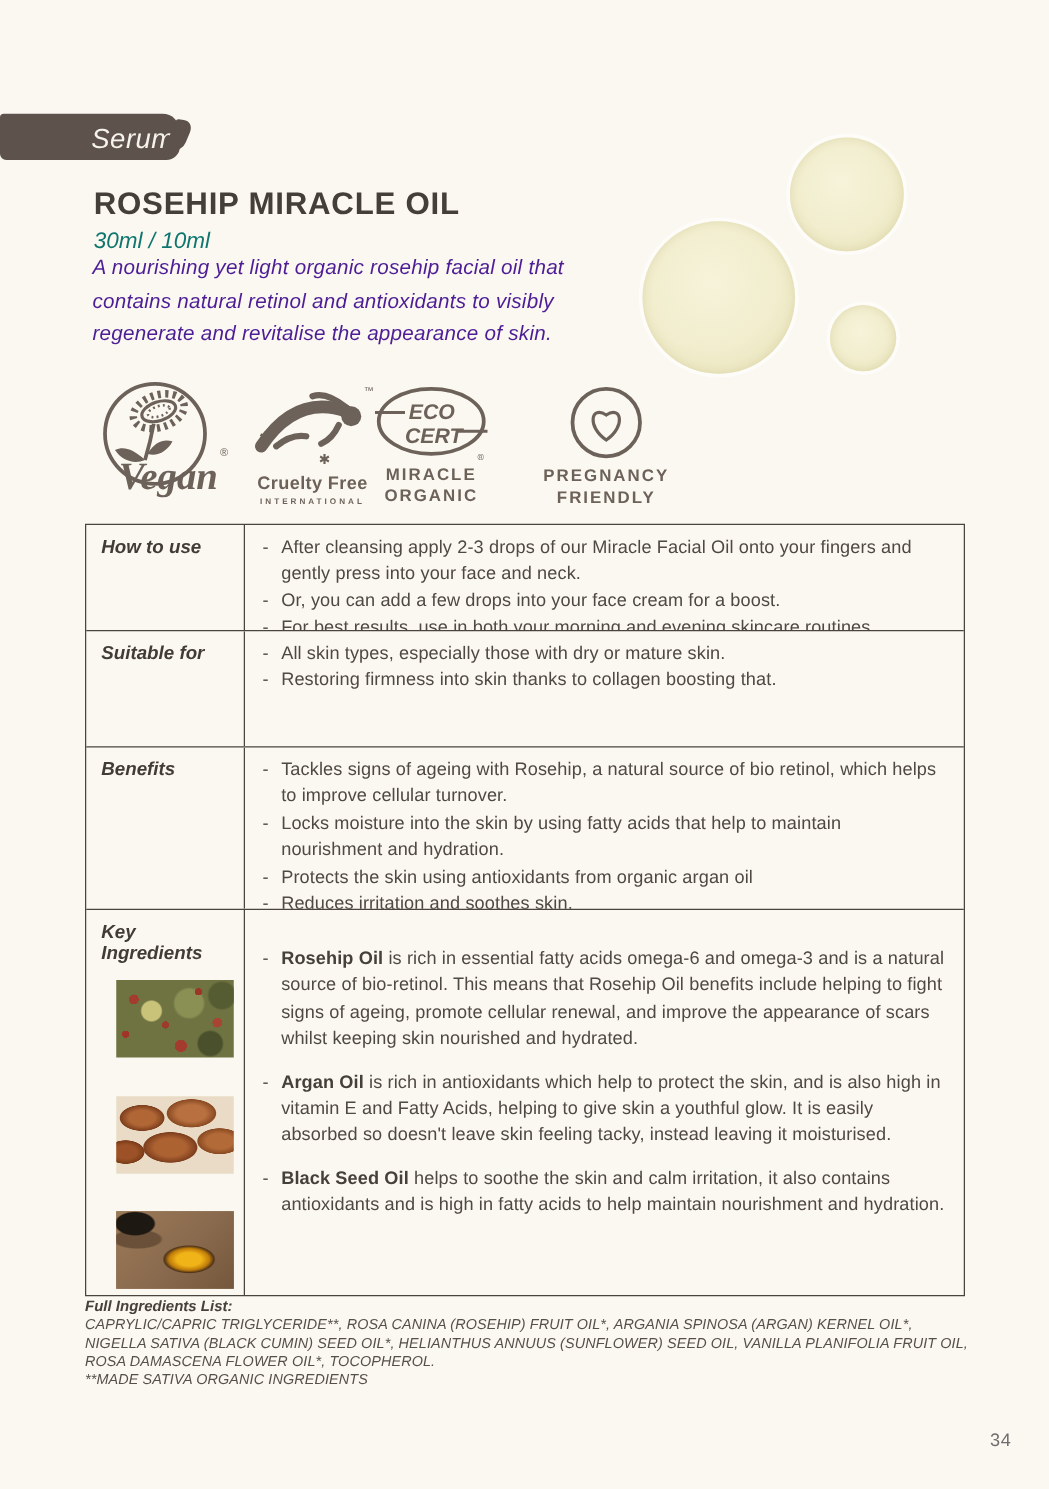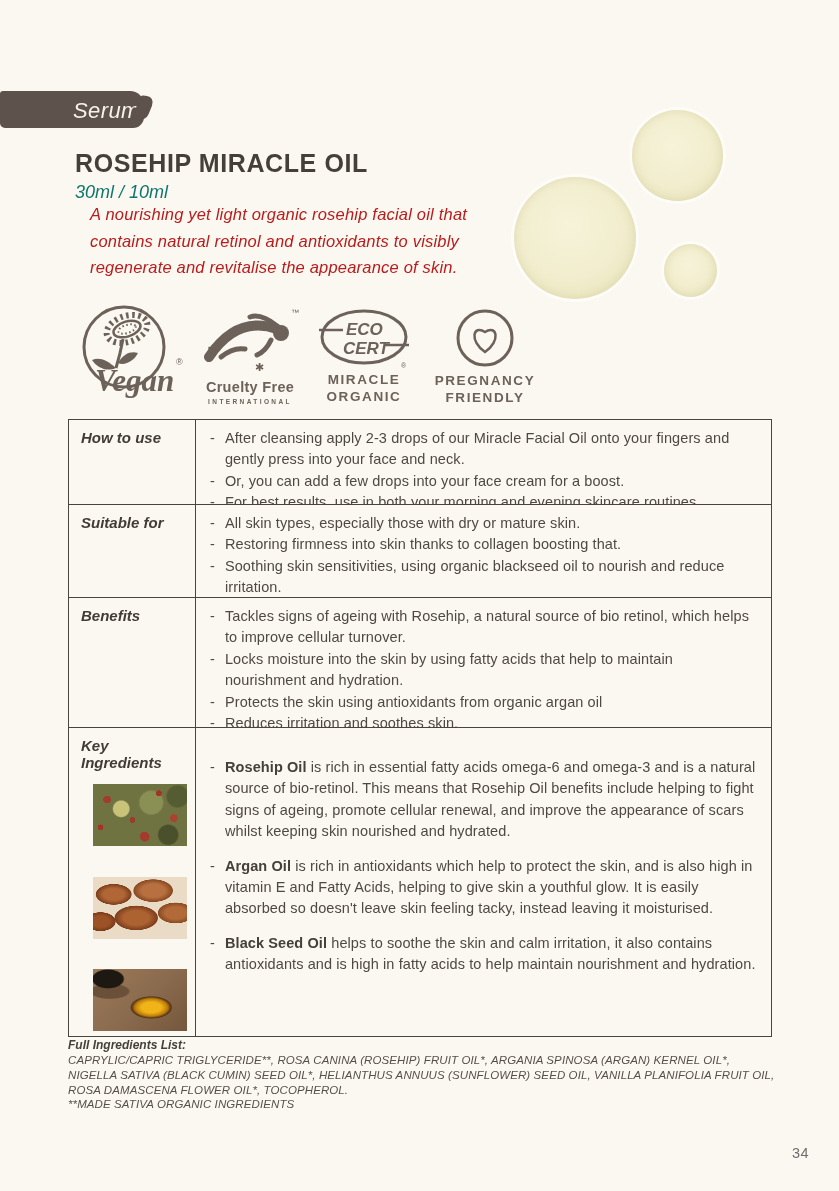--- a/index.html
+++ b/index.html
@@ -25,22 +25,22 @@
   }
   .page-title {
     position:absolute; left:75px; top:149px; margin:0;
     font-size:25px; font-weight:bold; letter-spacing:.6px; color:#453f39;
   }
   .page-sizes {
     position:absolute; left:75px; top:182px;
     font-style:italic; font-size:18px; color:#0f766e;
   }
   .page-desc {
-    position:absolute; left:90px; top:201px; width:402px;
-    font-style:italic; font-size:16.5px; line-height:26.5px; color:#b91c1c; letter-spacing:.2px;
+    position:absolute; left:74px; top:201px; width:402px;
+    font-style:italic; font-size:16.5px; line-height:26.5px; color:#4c1d95; letter-spacing:.2px;
   }
 
   
   .droplet {
     position:absolute; border-radius:50%;
     background:radial-gradient(circle at 45% 40%, #f6f3da 0%, #f1edcd 55%, #e9e4bd 86%, #efebc6 100%);
     box-shadow:inset 0 0 8px rgba(205,195,140,.45), 0 0 0 3px rgba(255,255,255,.55);
   }
   .drop-large  { left:514px; top:177px; width:122px; height:122px; }
   .drop-medium { left:632px; top:110px; width:91px;  height:91px;  }
@@ -52,21 +52,21 @@
   .badge svg text { fill:#6c6259; }
   .badge-caption {
     text-align:center; font-weight:bold; color:#6c6259;
     font-size:13.5px; letter-spacing:1.6px; line-height:17px; margin-top:2px;
   }
   .badge-caption .sub {
     display:block; font-size:6.5px; letter-spacing:2.4px; line-height:9px; margin-top:1px;
   }
   .b-vegan     { left:72px;  top:302px; }
   .b-bunny     { left:199px; top:305px; width:102px; }
-  .b-ecocert   { left:318px; top:309px; width:92px; }
+  .b-ecocert   { left:299px; top:309px; width:92px; }
   .b-pregnancy { left:432px; top:308px; width:106px; }
   .b-pregnancy svg { margin:0 auto; }
 
   
   .info-table {
     position:absolute; left:68px; top:419px; width:702px;
     border:1px solid #4a443f;
   }
   .t-row { display:flex; overflow:hidden; }
   .t-row + .t-row { border-top:1px solid #4a443f; }
@@ -227,21 +227,20 @@
       </ul>
     </div>
   </div>
 
   <div class="t-row r-suitable">
     <div class="t-label">Suitable for</div>
     <div class="t-content">
       <ul class="bullets">
         <li class="bullet">All skin types, especially those with dry or mature skin.</li>
         <li class="bullet">Restoring firmness into skin thanks to collagen boosting that.</li>
-        <li class="bullet">Soothing skin sensitivities, using organic blackseed oil to nourish and reduce irritation.</li>
       </ul>
     </div>
   </div>
 
   <div class="t-row r-benefits">
     <div class="t-label">Benefits</div>
     <div class="t-content">
       <ul class="bullets">
         <li class="bullet">Tackles signs of ageing with Rosehip, a natural source of bio retinol, which helps to improve cellular turnover.</li>
         <li class="bullet">Locks moisture into the skin by using fatty acids that help to maintain nourishment and hydration.</li>

